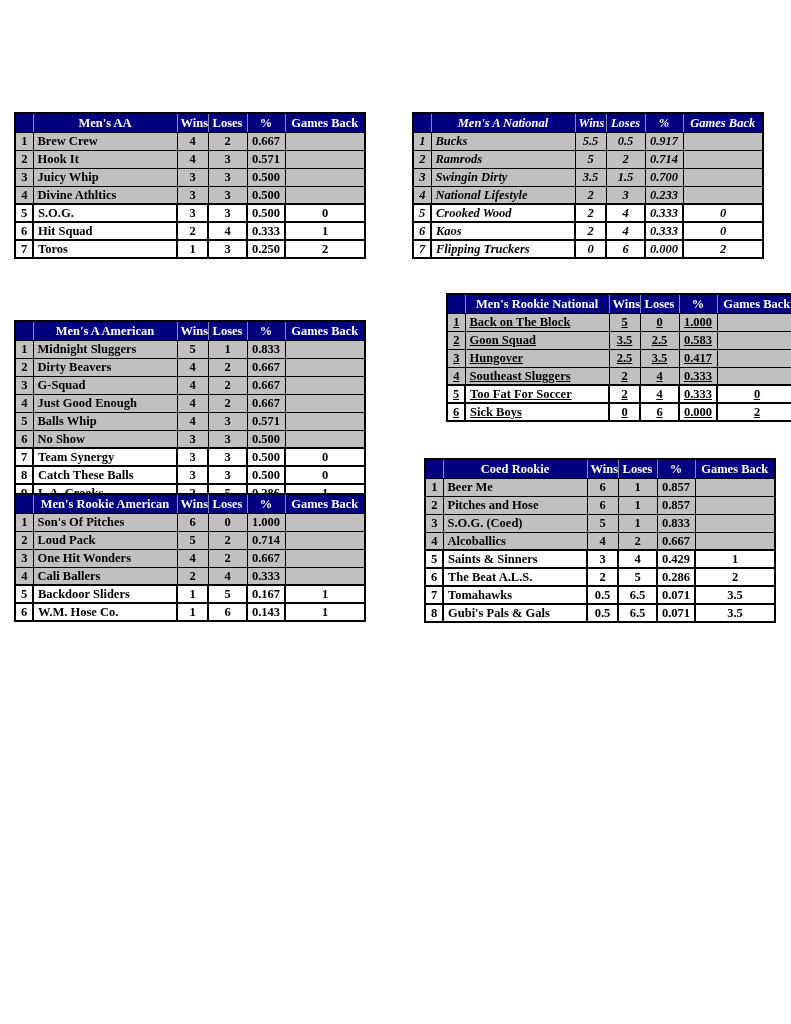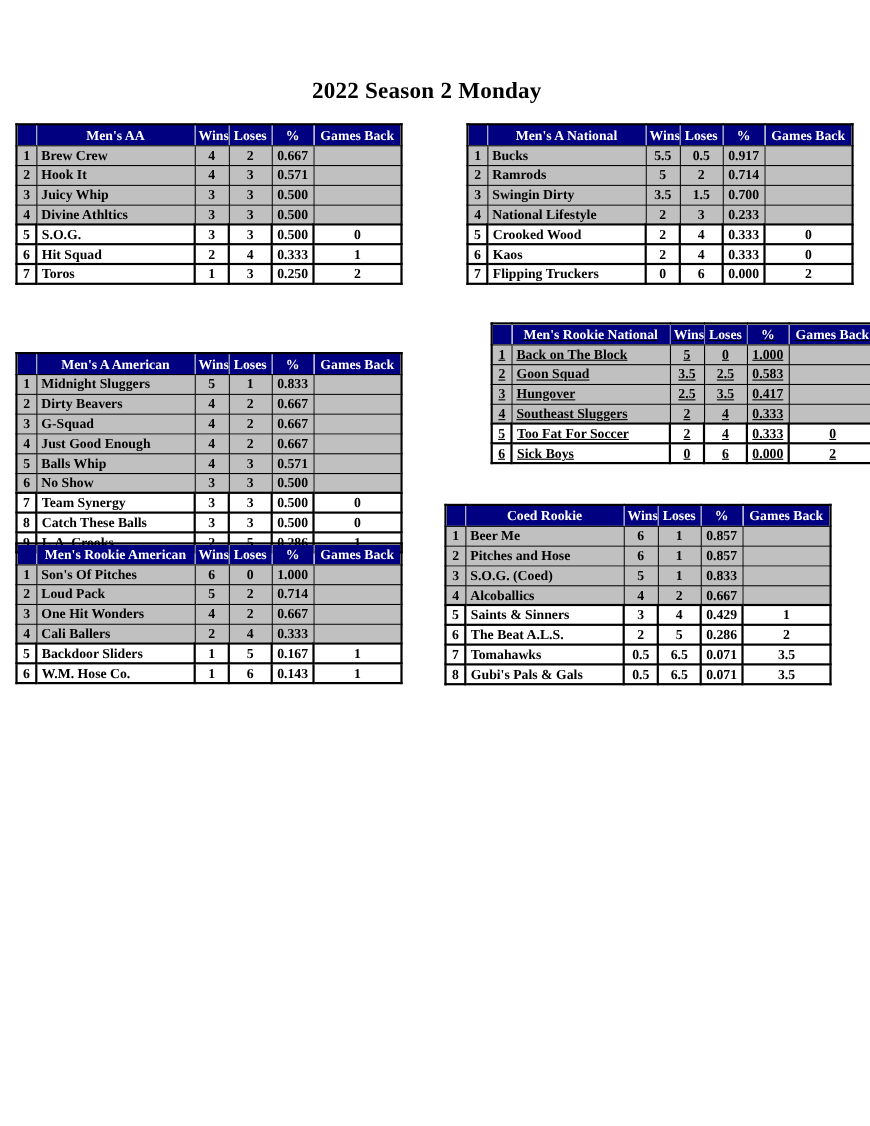--- a/index.html
+++ b/index.html
@@ -30,31 +30,30 @@
     background:#c0c0c0; border:1px solid #000; color:#000;
   }
   .standings tr.bold-row td {
     background:#ffffff; border:2px solid #000; color:#000;
   }
   .rank-cell  { text-align:center; }
   .team-cell  { text-align:left; padding-left:4px !important; }
   .num-cell   { text-align:center; }
   
   .pos-t0 { left:14px;  top:112px; }
-  .pos-t1 { left:424px; top:112px; }
+  .pos-t1 { left:412px; top:112px;font-style:italic; }
   .pos-t2 { left:14px;  top:276px;margin-top:44px; }
   .pos-t3 { left:446px; top:293px;text-decoration:underline; }
   .pos-t4 { left:14px;  top:493px; }
-  .pos-t5 { left:404px; top:458px; }
+  .pos-t5 { left:424px; top:458px; }
 </style>
 </head>
 <body>
 
 <div class="page">
-  <div class="page-title">2022 Season 2 Monday</div>
 
   <div class="standings pos-t0">
     <table>
       <colgroup>
           <col style="width:18px">
           <col style="width:144px">
           <col style="width:31px">
           <col style="width:39px">
           <col style="width:38px">
           <col style="width:80px">

